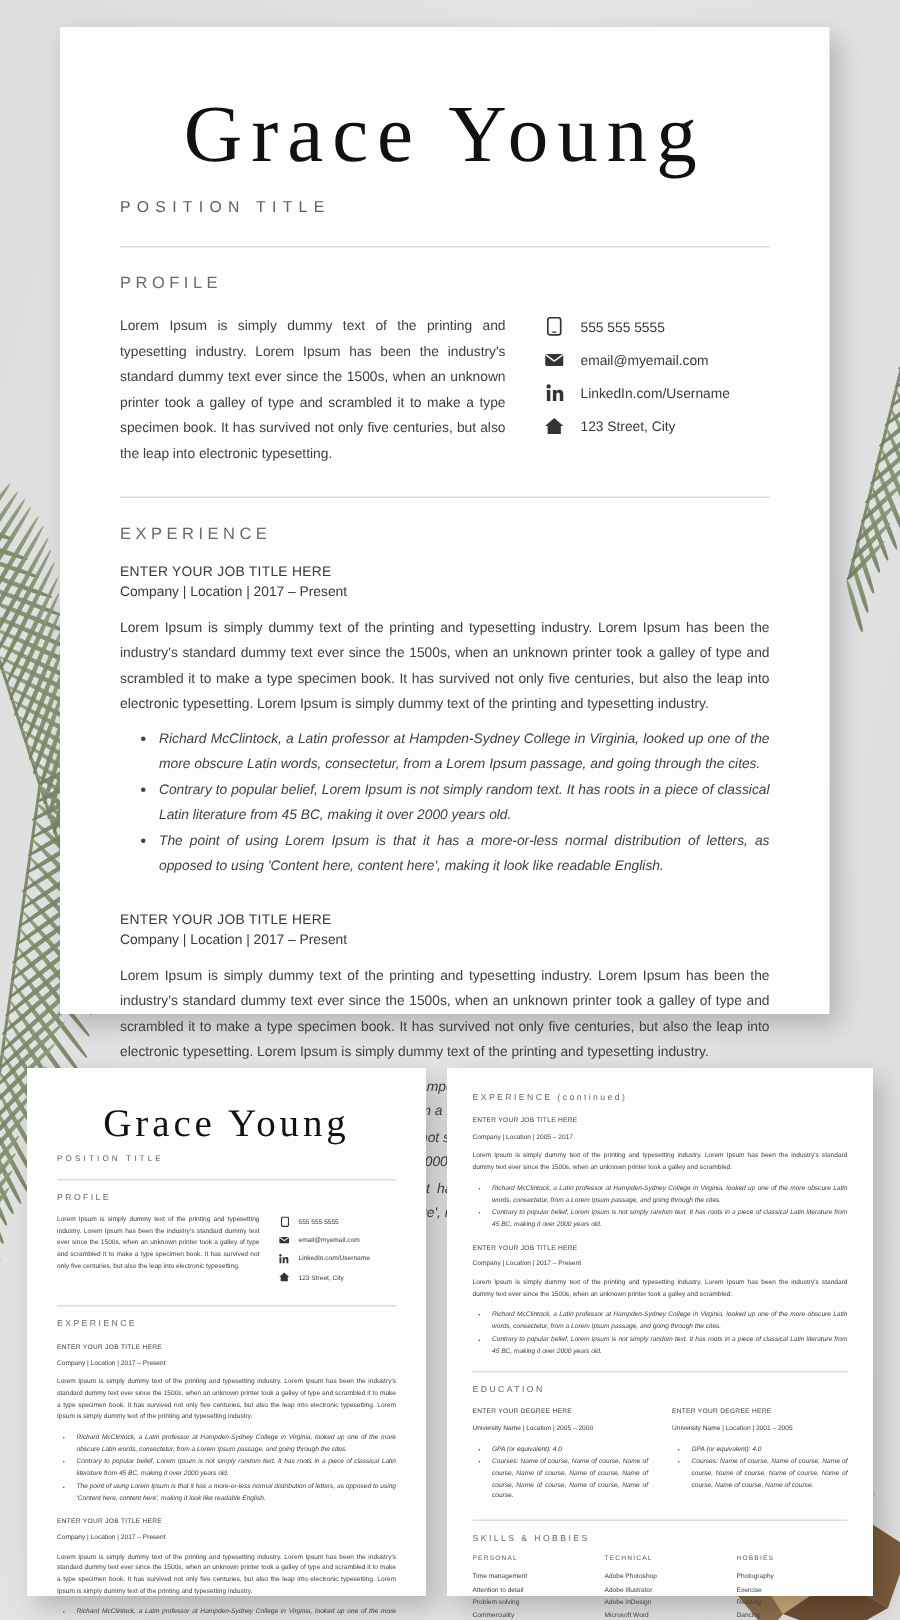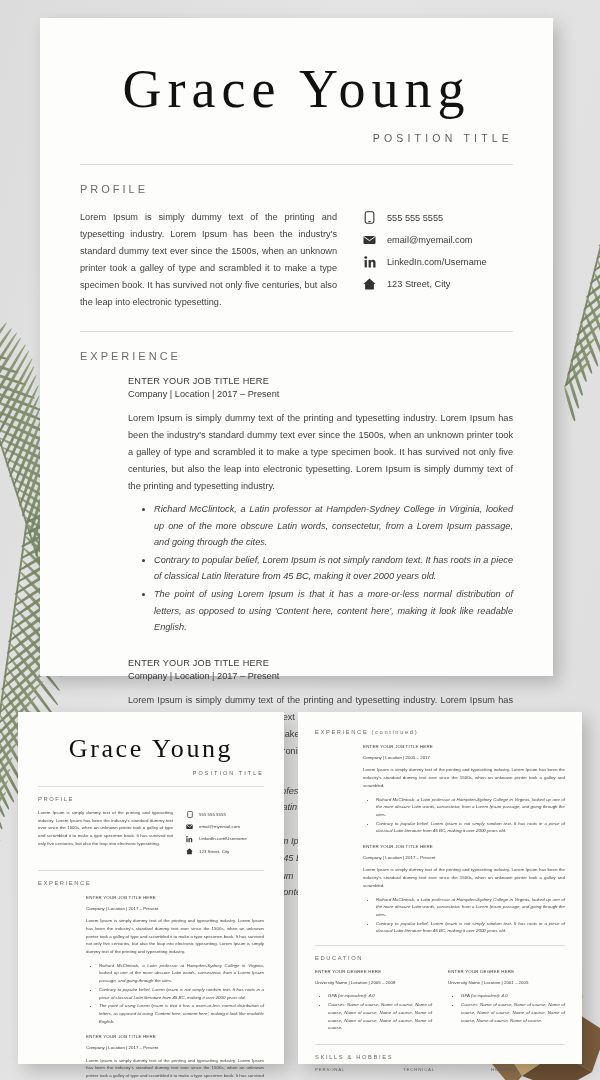--- a/index.html
+++ b/index.html
@@ -24,39 +24,39 @@
   #page-thumb-right{left:298px;top:712px;width:284px;height:352px;}
 
   
   .sheet{box-sizing:border-box;width:100%;height:100%;padding:30px 40px;color:#3a3a3a;}
   .name{
     font-family:"Liberation Serif", serif;
     font-size:54px;line-height:1;text-align:center;color:#111;
     letter-spacing:6px;font-weight:400;margin:14px 0 0;
   }
   .position{
-    text-align:right;font-size:10.5px;letter-spacing:4.2px;color:#5d5d5d;
+    text-align:left;font-size:10.5px;letter-spacing:4.2px;color:#5d5d5d;
     margin-top:16px;
   }
   .rule{height:1px;background:#dcdcdc;margin:20px 0 0;}
   .sec-title{font-size:11px;letter-spacing:3px;color:#6a6a6a;margin:18px 0 14px;}
   .body-text{font-size:9.2px;line-height:1.85;text-align:justify;color:#3f3f3f;margin:0;}
   .job-title{font-size:9.2px;color:#3a3a3a;letter-spacing:.2px;margin:0;}
   .job-meta{font-size:9.2px;color:#3a3a3a;margin:3px 0 0;}
   ul.bullets{margin:6px 0 0;padding-left:26px;}
   ul.bullets li{font-size:9.2px;line-height:1.8;text-align:justify;color:#3f3f3f;margin-bottom:1px;font-style:italic;}
 
   .profile-row{display:flex;gap:26px;align-items:flex-start;}
   .profile-col{flex:1 1 auto;}
   .contact-col{flex:0 0 150px;padding-top:2px;}
   .contact-line{display:flex;align-items:center;gap:11px;margin-bottom:9px;}
   .contact-line .txt{font-size:9.2px;color:#3a3a3a;}
   .ic{width:13px;height:13px;flex:0 0 13px;display:flex;align-items:center;justify-content:center;color:#333;}
   .ic svg{display:block;}
-  .job-block{margin-top:16px;margin-left:48px;}
+  .job-block{margin-top:16px;}
   .job-block.first{margin-top:2px;}
 
   
   .thumb .sheet{padding:16px 20px;}
   .thumb .name{font-size:26px;letter-spacing:2.6px;margin-top:8px;}
   .thumb .position{font-size:5.4px;letter-spacing:2.1px;margin-top:8px;}
   .thumb .rule{margin-top:10px;}
   .thumb .sec-title{font-size:5.8px;letter-spacing:1.6px;margin:9px 0 7px;}
   .thumb .body-text,.thumb .job-title,.thumb .job-meta,.thumb ul.bullets li,.thumb .contact-line .txt{font-size:4.4px;line-height:1.75;}
   .thumb ul.bullets{padding-left:13px;}

